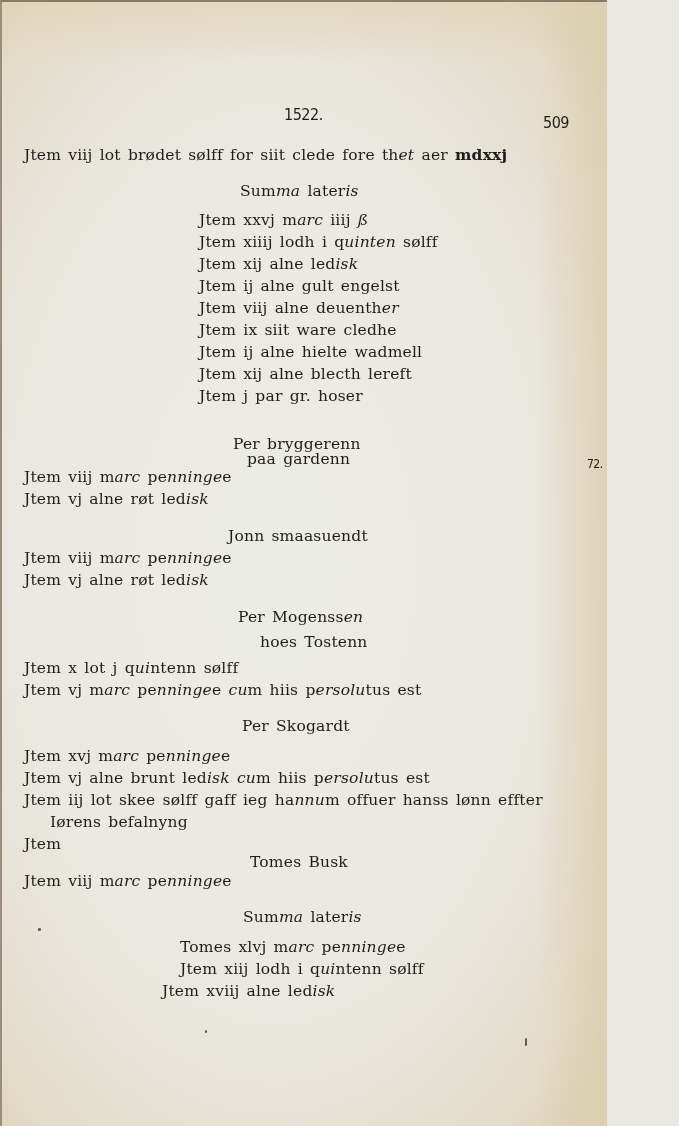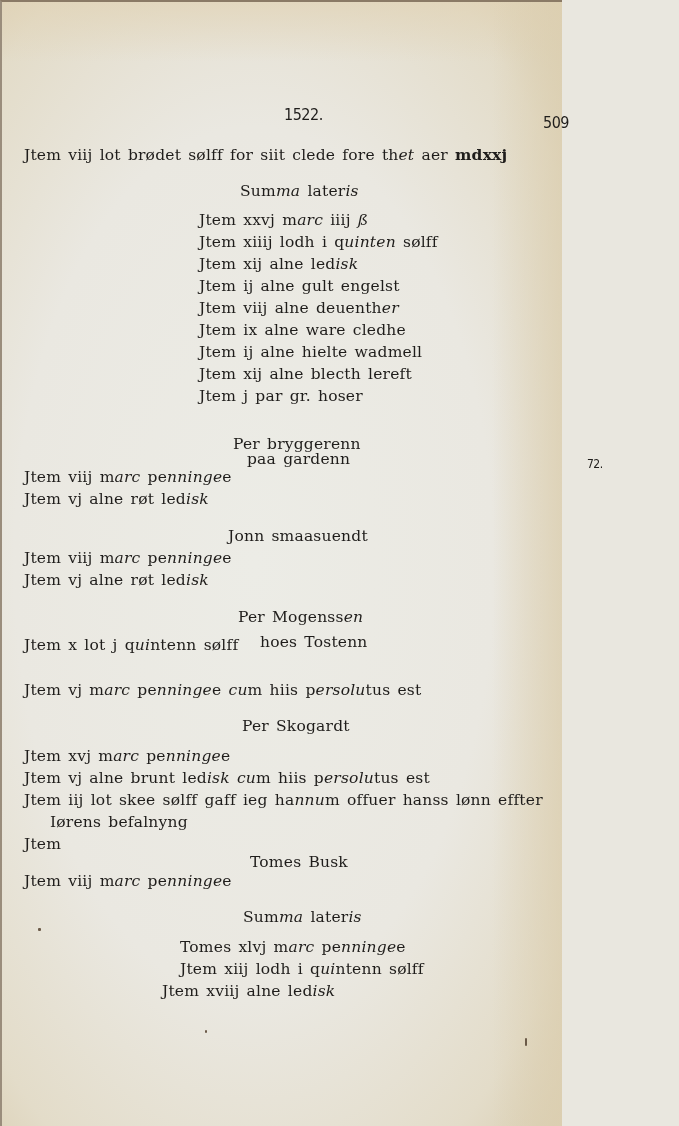--- a/index.html
+++ b/index.html
@@ -3,21 +3,21 @@
 <meta charset="utf-8">
 <style>
   html, body { margin: 0; padding: 0; }
   body {
     width: 679px; height: 1126px; overflow: hidden;
     background: #e9e7df;
     font-family: "DejaVu Serif", "Liberation Serif", serif;
   }
   .page {
     position: relative;
-    width: 562px; height: 1126px;
+    width: 607px; height: 1126px;
     background:
       radial-gradient(ellipse at 45% 50%, #ecece6 0%, #eae8e1 55%, #e3dcc9 85%, #d9cdb0 100%);
     border-top: 2px solid #8a7a66;
     border-left: 2px solid #9a8d7c;
     box-sizing: border-box;
     color: #1f1d1b;
   }
   .edge-top {
     position: absolute; left: 0; top: 0; width: 100%; height: 60px;
     background: linear-gradient(#e1d3b6, rgba(233,231,223,0));
@@ -53,38 +53,38 @@
 
   <div class="line" style="left:22px;top:142px;"><span>Jtem viij lot brødet sølff for siit clede fore th</span><i>et</i><span> aer </span><span class="bold">mdxxj</span></div>
 
   <div class="line" style="left:238px;top:178px;"><span>Sum</span><i>ma</i><span> later</span><i>is</i></div>
 
   <div class="line" style="left:197px;top:207px;"><span>Jtem xxvj m</span><i>arc</i><span> iiij </span><i>ß</i></div>
   <div class="line" style="left:197px;top:229px;"><span>Jtem xiiij lodh i q</span><i>uinten</i><span> sølff</span></div>
   <div class="line" style="left:197px;top:251px;"><span>Jtem xij alne led</span><i>isk</i></div>
   <div class="line" style="left:197px;top:273px;"><span>Jtem ij alne gult engelst</span></div>
   <div class="line" style="left:197px;top:295px;"><span>Jtem viij alne deuenth</span><i>er</i></div>
-  <div class="line" style="left:197px;top:317px;"><span>Jtem ix alne ware cledhe</span></div>
+  <div class="line" style="left:197px;top:317px;"><span>Jtem ix siit ware cledhe</span></div>
   <div class="line" style="left:197px;top:339px;"><span>Jtem ij alne hielte wadmell</span></div>
   <div class="line" style="left:197px;top:361px;"><span>Jtem xij alne blecth lereft</span></div>
   <div class="line" style="left:197px;top:383px;"><span>Jtem j par gr. hoser</span></div>
 
   <div class="line" style="left:231px;top:421px;margin-top:10px;">Per bryggerenn</div>
   <div class="line" style="left:245px;top:446px;">paa gardenn</div>
   <div class="line hdr" style="left:585px;top:451px;font-size:12px;text-align:right;">72.</div>
   <div class="line" style="left:22px;top:464px;"><span>Jtem viij m</span><i>arc</i><span> pe</span><i>nninge</i><span>e</span></div>
   <div class="line" style="left:22px;top:486px;"><span>Jtem vj alne røt led</span><i>isk</i></div>
 
   <div class="line" style="left:226px;top:523px;">Jonn smaasuendt</div>
   <div class="line" style="left:22px;top:545px;"><span>Jtem viij m</span><i>arc</i><span> pe</span><i>nninge</i><span>e</span></div>
   <div class="line" style="left:22px;top:567px;"><span>Jtem vj alne røt led</span><i>isk</i></div>
 
   <div class="line" style="left:236px;top:604px;"><span>Per Mogenss</span><i>en</i></div>
   <div class="line" style="left:258px;top:629px;">hoes Tostenn</div>
-  <div class="line" style="left:22px;top:632px;text-align:right;"><span>Jtem x lot j q</span><i>ui</i><span>ntenn sølff</span></div>
+  <div class="line" style="left:22px;top:655px;text-align:right;"><span>Jtem x lot j q</span><i>ui</i><span>ntenn sølff</span></div>
   <div class="line" style="left:22px;top:677px;"><span>Jtem vj m</span><i>arc</i><span> pe</span><i>nninge</i><span>e </span><i>cu</i><span>m hiis p</span><i>ersolu</i><span>tus est</span></div>
 
   <div class="line" style="left:240px;top:713px;">Per Skogardt</div>
   <div class="line" style="left:22px;top:743px;"><span>Jtem xvj m</span><i>arc</i><span> pe</span><i>nninge</i><span>e</span></div>
   <div class="line" style="left:22px;top:765px;"><span>Jtem vj alne brunt led</span><i>isk</i><span> </span><i>cu</i><span>m hiis p</span><i>ersolu</i><span>tus est</span></div>
   <div class="line" style="left:22px;top:787px;"><span>Jtem iij lot skee sølff gaff ieg ha</span><i>nnu</i><span>m  offuer  hanss lønn effter</span></div>
   <div class="line" style="left:48px;top:809px;"><span>Iørens befalnyng</span></div>
   <div class="line" style="left:22px;top:831px;"><span>Jtem</span></div>
 
   <div class="line" style="left:248px;top:849px;">Tomes Busk</div>

